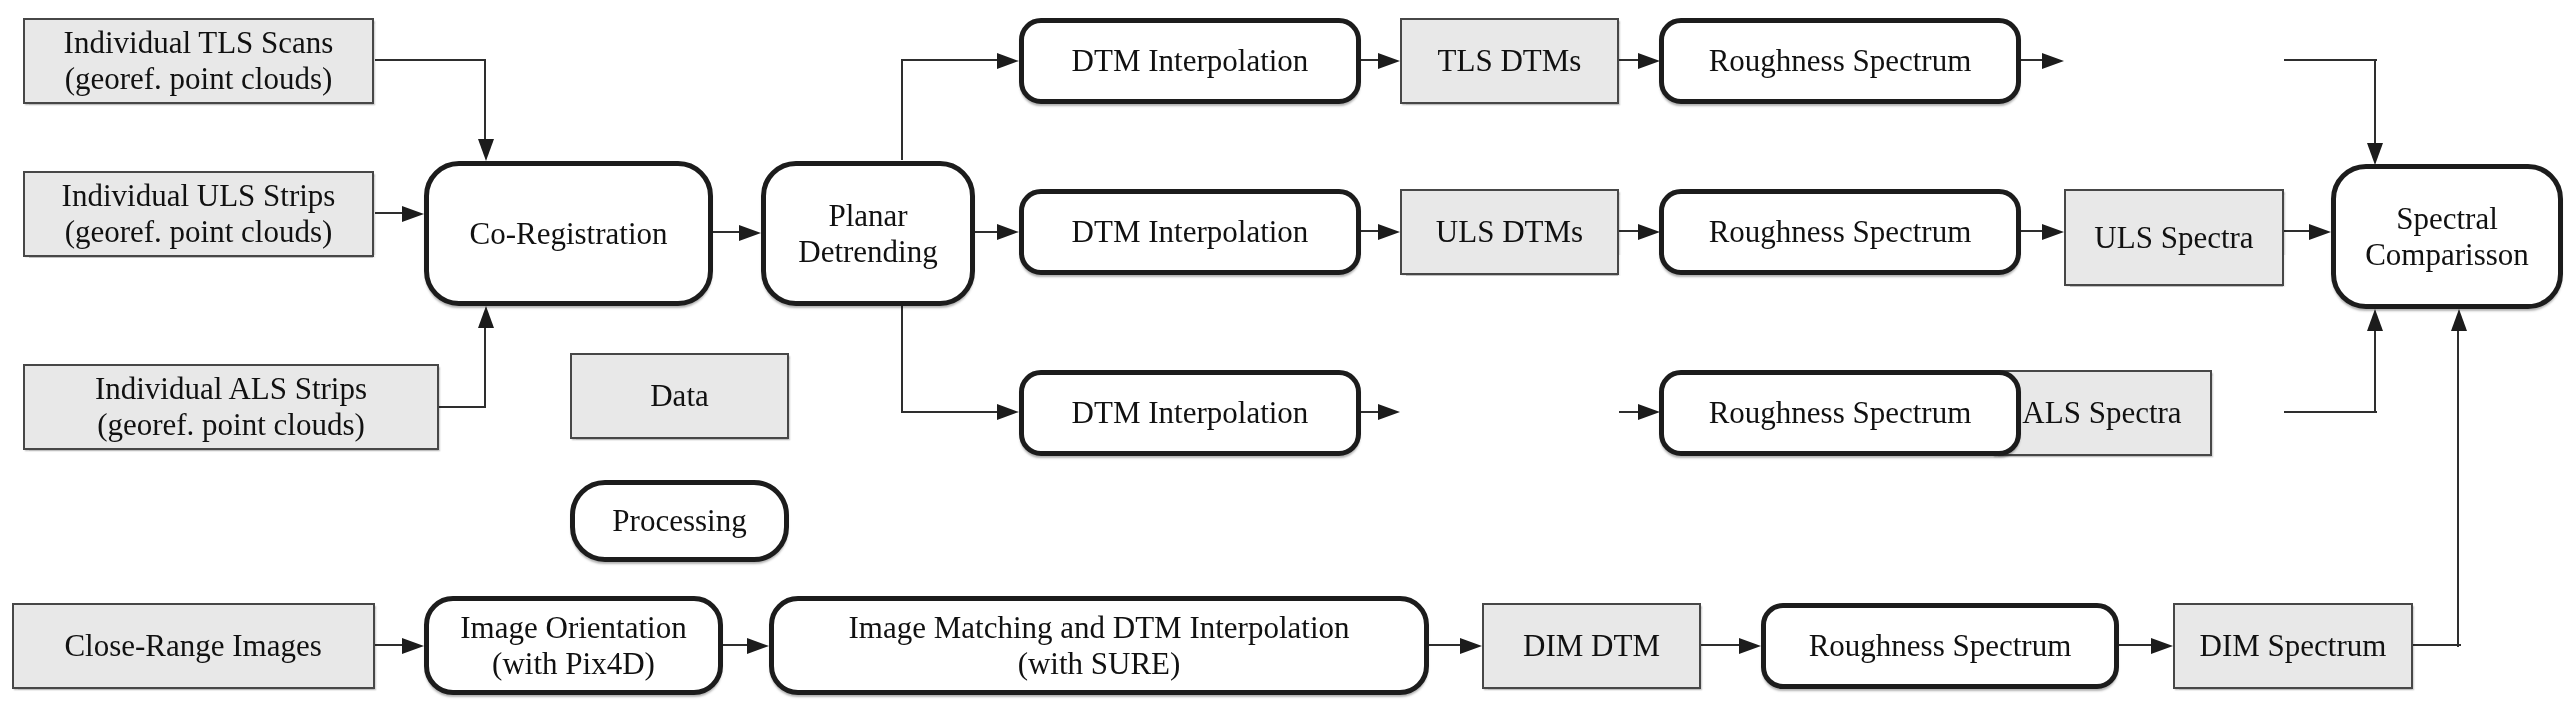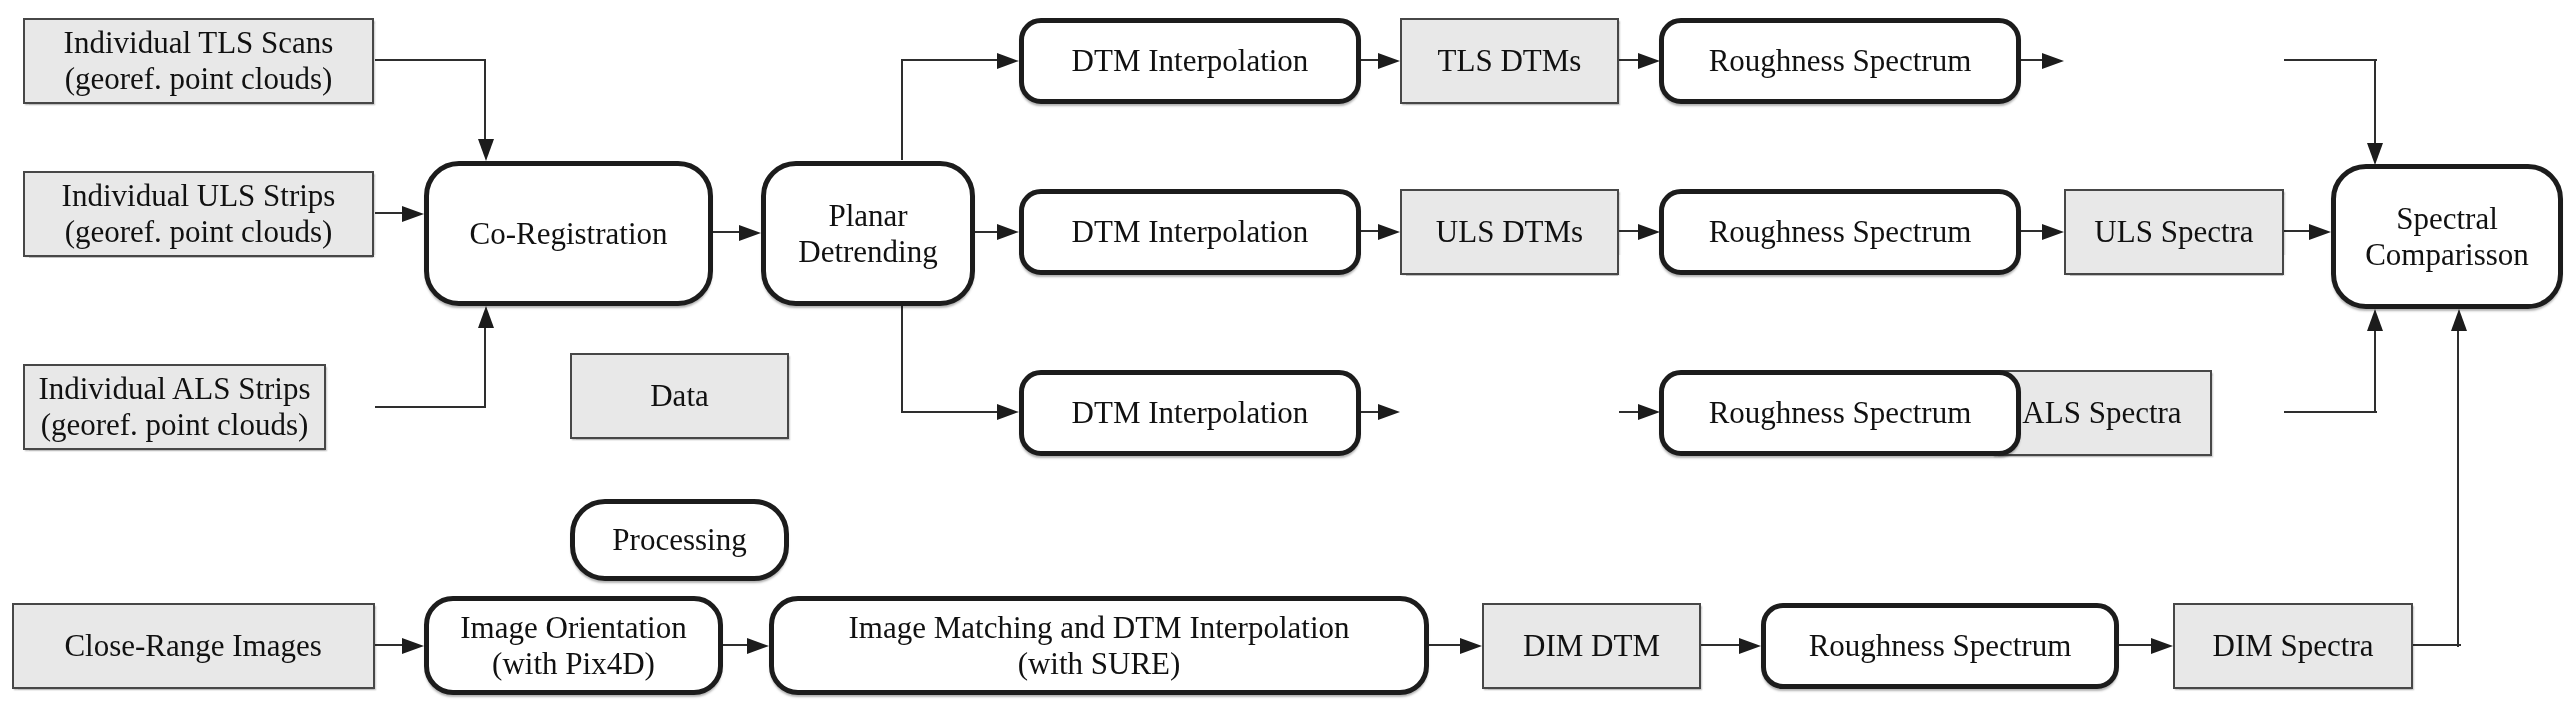--- a/index.html
+++ b/index.html
@@ -99,44 +99,44 @@
   <div class="arr arr-right" style="left:747px;top:638px"></div>
   <div class="arr arr-right" style="left:1460px;top:638px"></div>
   <div class="arr arr-right" style="left:1739px;top:638px"></div>
   <div class="arr arr-right" style="left:2151px;top:638px"></div>
   <div class="arr arr-up" style="left:2451px;top:309px"></div>
 
   <div class="node data-box" style="left:23px;top:18px;width:351px;height:86px">Individual TLS Scans
 (georef. point clouds)</div>
   <div class="node data-box" style="left:23px;top:171px;width:351px;height:86px">Individual ULS Strips
 (georef. point clouds)</div>
-  <div class="node data-box" style="left:23px;top:364px;width:303px;height:86px">Individual ALS Strips
+  <div class="node data-box" style="left:23px;top:364px;width:416px;height:86px">Individual ALS Strips
 (georef. point clouds)</div>
   <div class="node data-box" style="left:1400px;top:18px;width:219px;height:86px">TLS DTMs</div>
   <div class="node data-box" style="left:1400px;top:189px;width:219px;height:86px">ULS DTMs</div>
-  <div class="node data-box" style="left:2064px;top:189px;width:220px;height:86px">ULS Spectra</div>
+  <div class="node data-box" style="left:2064px;top:189px;width:220px;height:97px">ULS Spectra</div>
   <div class="node data-box" style="left:1992px;top:370px;width:220px;height:86px">ALS Spectra</div>
   <div class="node data-box" style="left:11.6px;top:603px;width:363px;height:86px">Close-Range Images</div>
   <div class="node data-box" style="left:1482px;top:603px;width:219px;height:86px">DIM DTM</div>
-  <div class="node data-box" style="left:2173px;top:603px;width:240px;height:86px">DIM Spectra</div>
+  <div class="node data-box" style="left:2173px;top:603px;width:240px;height:86px">DIM Spectrum</div>
 
   <div class="node proc-box r-big" style="left:424px;top:161px;width:289px;height:145px">Co-Registration</div>
   <div class="node proc-box r-big" style="left:761px;top:161px;width:214px;height:145px">Planar
 Detrending</div>
   <div class="node proc-box" style="left:1019px;top:18px;width:342px;height:86px">DTM Interpolation</div>
   <div class="node proc-box" style="left:1019px;top:189px;width:342px;height:86px">DTM Interpolation</div>
   <div class="node proc-box" style="left:1019px;top:370px;width:342px;height:86px">DTM Interpolation</div>
   <div class="node proc-box" style="left:1659px;top:18px;width:362px;height:86px">Roughness Spectrum</div>
   <div class="node proc-box" style="left:1659px;top:189px;width:362px;height:86px">Roughness Spectrum</div>
   <div class="node proc-box" style="left:1659px;top:370px;width:362px;height:86px">Roughness Spectrum</div>
   <div class="node proc-box r-big" style="left:2331px;top:164px;width:232px;height:145px">Spectral
 Comparisson</div>
   <div class="node proc-box r-mid" style="left:424px;top:596px;width:299px;height:99px">Image Orientation
 (with Pix4D)</div>
   <div class="node proc-box r-mid" style="left:769px;top:596px;width:660px;height:99px">Image Matching and DTM Interpolation
 (with SURE)</div>
   <div class="node proc-box" style="left:1761px;top:603px;width:358px;height:86px">Roughness Spectrum</div>
 
   <div class="node data-box" style="left:570px;top:353px;width:219px;height:86px">Data</div>
-  <div class="node proc-box r-big" style="left:570px;top:499px;width:219px;height:82px">Processing</div>
+  <div class="node proc-box r-big" style="left:570px;top:480px;width:219px;height:82px">Processing</div>
 
 </div>
 
 
 </body></html>

